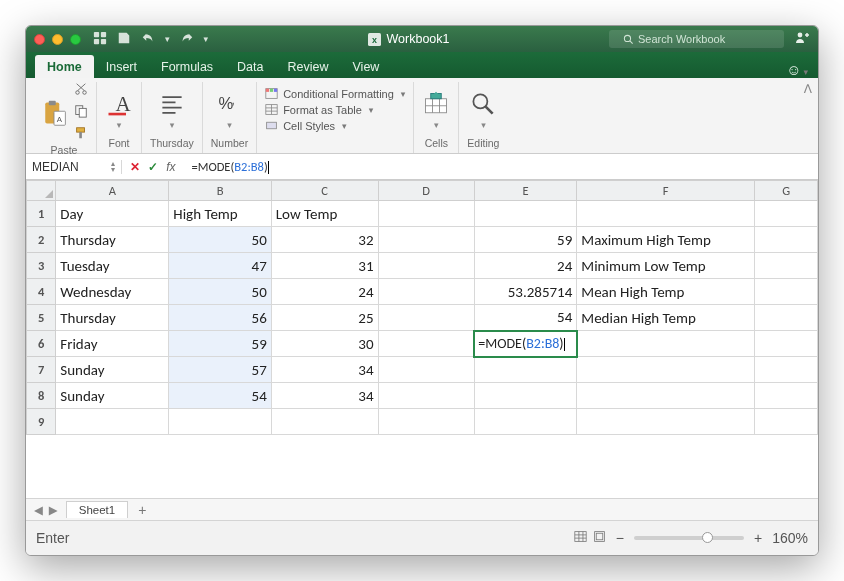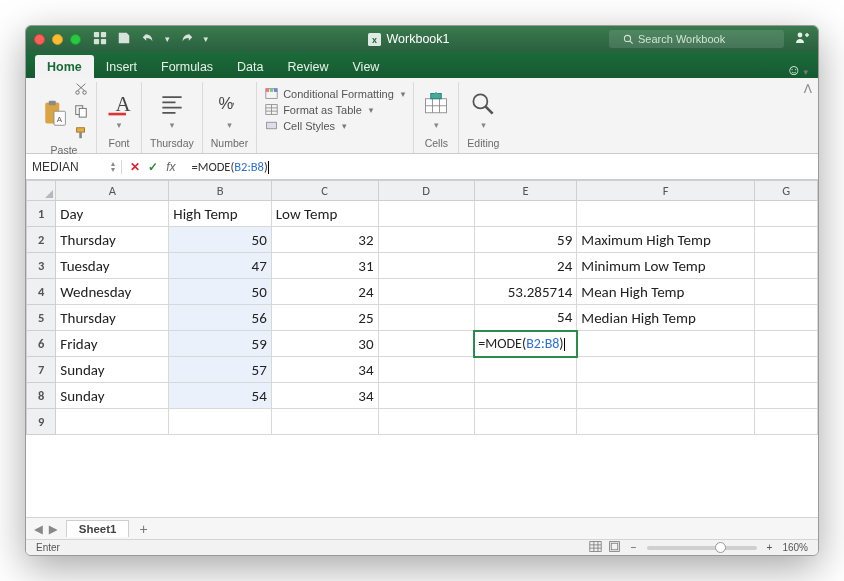--- a/index.html
+++ b/index.html
@@ -73,25 +73,25 @@
   
 
   
   td.editing { border:2px solid #2a8b4b !important; padding:0 3px; background:#fff; font-size:14px; position:relative; }
   td.editing .ref { color:#2b6fd8; }
 
   
   .sheettabs { height:22px; border-top:1px solid #d4d4d4; background:#f6f6f6; display:flex; align-items:center; font-size:11.5px; color:#444; }
   .sheettabs .nav { display:flex; gap:2px; padding:0 6px; color:#888; }
   .sheettabs .nav span { padding:0 2px; cursor:pointer; }
-  .sheettab { padding:2px 12px; background:#fff; border:1px solid #cfcfcf; border-bottom:none; border-radius:0 0 0 0; font-weight:700; }
+  .sheettab { padding:2px 12px; background:#fff; border:1px solid #cfcfcf; border-bottom:none; border-radius:0 0 0 0; font-weight:400; }
   .addsheet { padding:0 10px; color:#777; font-size:14px; cursor:pointer; }
 
   
-  .status { height:16px; border-top:1px solid #d4d4d4; background:#f2f2f2; display:flex; align-items:center; font-size:10px; color:#555; padding:0 10px; gap:10px; }
+  .status { height:35px; border-top:1px solid #d4d4d4; background:#f2f2f2; display:flex; align-items:center; font-size:14px; color:#555; padding:0 10px; gap:10px; }
   .status .spacer { flex:1; }
   .zoomslider { width:110px; height:4px; background:#cfcfcf; border-radius:2px; position:relative; }
   .zoomslider .thumb { position:absolute; top:-4px; left:62%; width:11px; height:11px; background:#fff; border:1px solid #999; border-radius:50%; }
   .viewbtns svg { width:13px; height:13px; fill:#777; }
   .viewbtns { display:flex; gap:6px; }
 
   
   col.cA{width:108px;} col.cB{width:98px;} col.cC{width:102px;} col.cD{width:92px;} col.cE{width:98px;} col.cF{width:170px;} col.cG{width:60px;}
 </style>
 </head>

